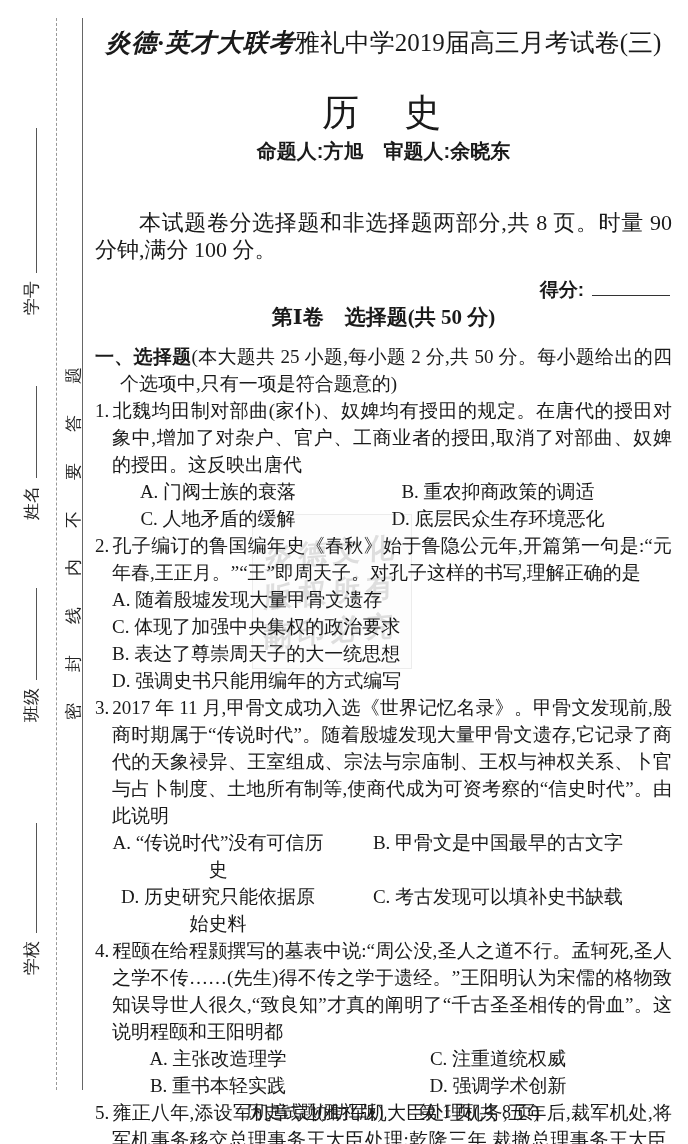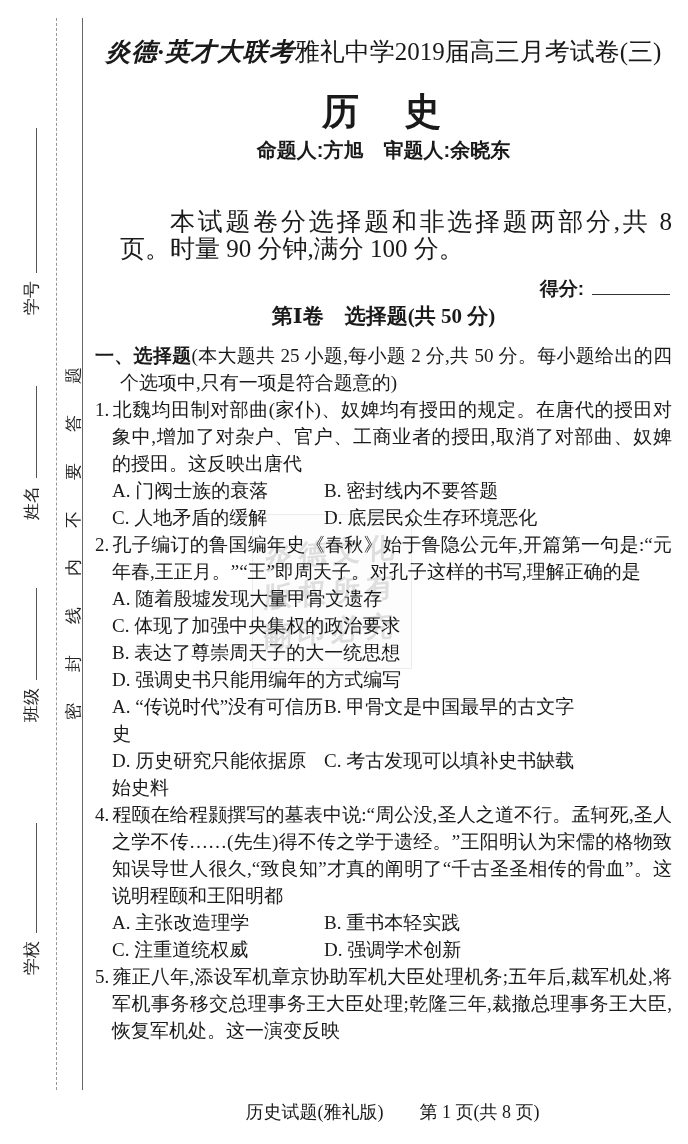--- a/index.html
+++ b/index.html
@@ -14,37 +14,37 @@
   .blank{display:inline-block;border-bottom:1px solid #555;height:1.05em;margin-left:8px;}
   .seal{letter-spacing:31px;}
   
   .wm-box{position:absolute;left:252px;top:514px;width:158px;height:153px;background:#fdfdfd;
           border:1px solid #ececec;z-index:0;display:flex;align-items:center;justify-content:center;}
   .wm-text{transform:rotate(-5deg) skewX(-6deg);text-align:center;font-weight:bold;
            font-size:28px;line-height:39px;letter-spacing:6px;color:#dedede;
            font-family:"Liberation Sans","DejaVu Sans",sans-serif;}
   
   .content{position:absolute;left:95px;top:22px;width:577px;z-index:1;}
-  .title-line{text-align:center;font-size:25px;margin-top:13px;white-space:nowrap;}
+  .title-line{text-align:center;font-size:25px;margin-top:4px;white-space:nowrap;}
   .brand{font-weight:900;font-style:italic;letter-spacing:1px;}
-  .subject{text-align:center;font-size:37px;font-weight:bold;margin-top:19px;
+  .subject{text-align:center;font-size:37px;font-weight:normal;margin-top:29px;
            font-family:"Liberation Sans","DejaVu Sans",sans-serif;letter-spacing:4px;}
   .setters{text-align:center;font-size:20px;font-weight:bold;
            font-family:"Liberation Sans","DejaVu Sans",sans-serif;}
-  .intro{margin-top:44px;font-size:25px;line-height:27px;text-align:justify;text-indent:2em;margin-left:25px;}
+  .intro{margin-top:44px;font-size:22px;line-height:27px;text-align:justify;text-indent:2em;}
   .score{text-align:right;font-size:19px;line-height:26px;margin-top:12px;margin-right:2px;
          font-weight:bold;font-family:"Liberation Sans","DejaVu Sans",sans-serif;}
   .score .blank{width:78px;border-bottom-color:#333;}
   .part{text-align:center;font-size:21px;font-weight:bold;}
   .section{margin-top:12px;font-size:19px;line-height:27px;padding-left:25px;text-indent:-25px;text-align:justify;}
   .section .lead{font-weight:bold;font-family:"Liberation Sans","DejaVu Sans",sans-serif;}
   .q{font-size:19px;line-height:27px;text-align:justify;padding-left:17px;text-indent:-17px;}
   .qno{margin-right:3px;}
   .opts{padding-left:17px;font-size:19px;line-height:27px;}
-  .opts.two{display:grid;grid-template-columns:212px 1fr;}
+  .opts.two{display:grid;grid-template-columns:212px 1fr;text-align:center;}
   .footer{position:absolute;left:104px;top:1100px;width:577px;text-align:center;font-size:18px;z-index:1;}
 </style>
 </head>
 <body>
 
 <div class="page">
 
   <div class="line-dashed"></div>
   <div class="line-solid"></div>
 
@@ -91,49 +91,52 @@
 
     <div class="section">
       <span class="lead">一、选择题</span><span>(本大题共 25 小题,每小题 2 分,共 50 分。每小题给出的四个选项中,只有一项是符合题意的)</span>
     </div>
 
     <div class="q">
       <span class="qno">1.</span><span>北魏均田制对部曲(家仆)、奴婢均有授田的规定。在唐代的授田对象中,增加了对杂户、官户、工商业者的授田,取消了对部曲、奴婢的授田。这反映出唐代</span>
     </div>
     <div class="opts two">
       <div>A. 门阀士族的衰落</div>
-      <div>B. 密封线内不要答题</div>
+      <div>B. 重农抑商政策的调适</div>
       <div>C. 人地矛盾的缓解</div>
       <div>D. 底层民众生存环境恶化</div>
     </div>
 
     <div class="q">
       <span class="qno">2.</span><span>孔子编订的鲁国编年史《春秋》始于鲁隐公元年,开篇第一句是:“元年春,王正月。”“王”即周天子。对孔子这样的书写,理解正确的是</span>
     </div>
     <div class="opts">
       <div>A. 随着殷墟发现大量甲骨文遗存</div>
       <div>C. 体现了加强中央集权的政治要求</div>
       <div>B. 表达了尊崇周天子的大一统思想</div>
       <div>D. 强调史书只能用编年的方式编写</div>
     </div>
 
+    <div class="q">
+      <span class="qno">3.</span><span>2017 年 11 月,甲骨文成功入选《世界记忆名录》。甲骨文发现前,殷商时期属于“传说时代”。随着殷墟发现大量甲骨文遗存,它记录了商代的天象祲异、王室组成、宗法与宗庙制、王权与神权关系、卜官与占卜制度、土地所有制等,使商代成为可资考察的“信史时代”。由此说明</span>
+    </div>
     <div class="opts two">
       <div>A. “传说时代”没有可信历史</div>
       <div>B. 甲骨文是中国最早的古文字</div>
       <div>D. 历史研究只能依据原始史料</div>
       <div>C. 考古发现可以填补史书缺载</div>
     </div>
 
     <div class="q">
       <span class="qno">4.</span><span>程颐在给程颢撰写的墓表中说:“周公没,圣人之道不行。孟轲死,圣人之学不传……(先生)得不传之学于遗经。”王阳明认为宋儒的格物致知误导世人很久,“致良知”才真的阐明了“千古圣圣相传的骨血”。这说明程颐和王阳明都</span>
     </div>
     <div class="opts two">
       <div>A. 主张改造理学</div>
+      <div>C. 注重道统权威</div>
       <div>B. 重书本轻实践</div>
-      <div>C. 注重道统权威</div>
       <div>D. 强调学术创新</div>
     </div>
 
     <div class="q">
       <span class="qno">5.</span><span>雍正八年,添设军机章京协助军机大臣处理机务;五年后,裁军机处,将军机事务移交总理事务王大臣处理;乾隆三年,裁撤总理事务王大臣,恢复军机处。这一演变反映</span>
     </div>
 
   </div>
 
   <div class="footer">历史试题(雅礼版)　　第 1 页(共 8 页)</div>

